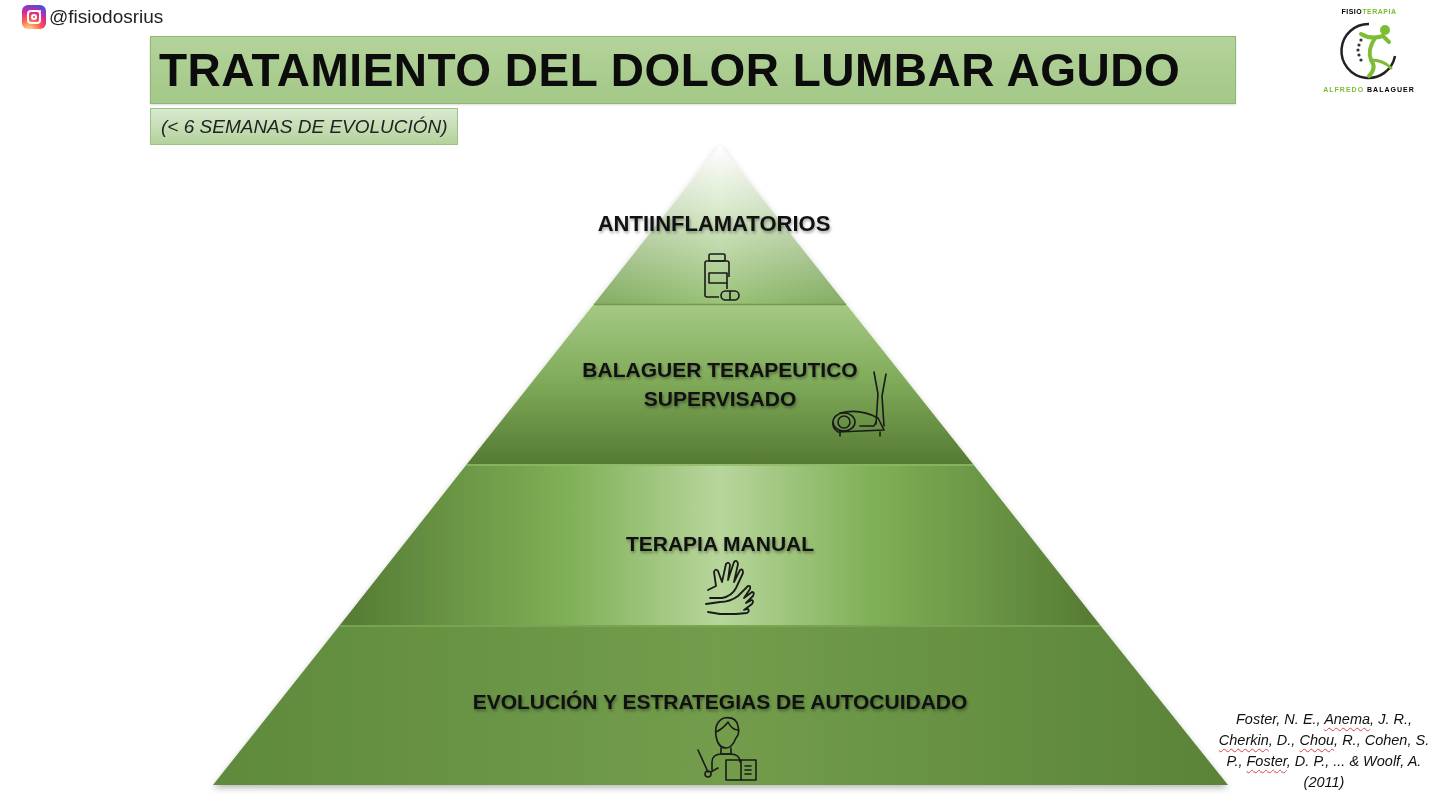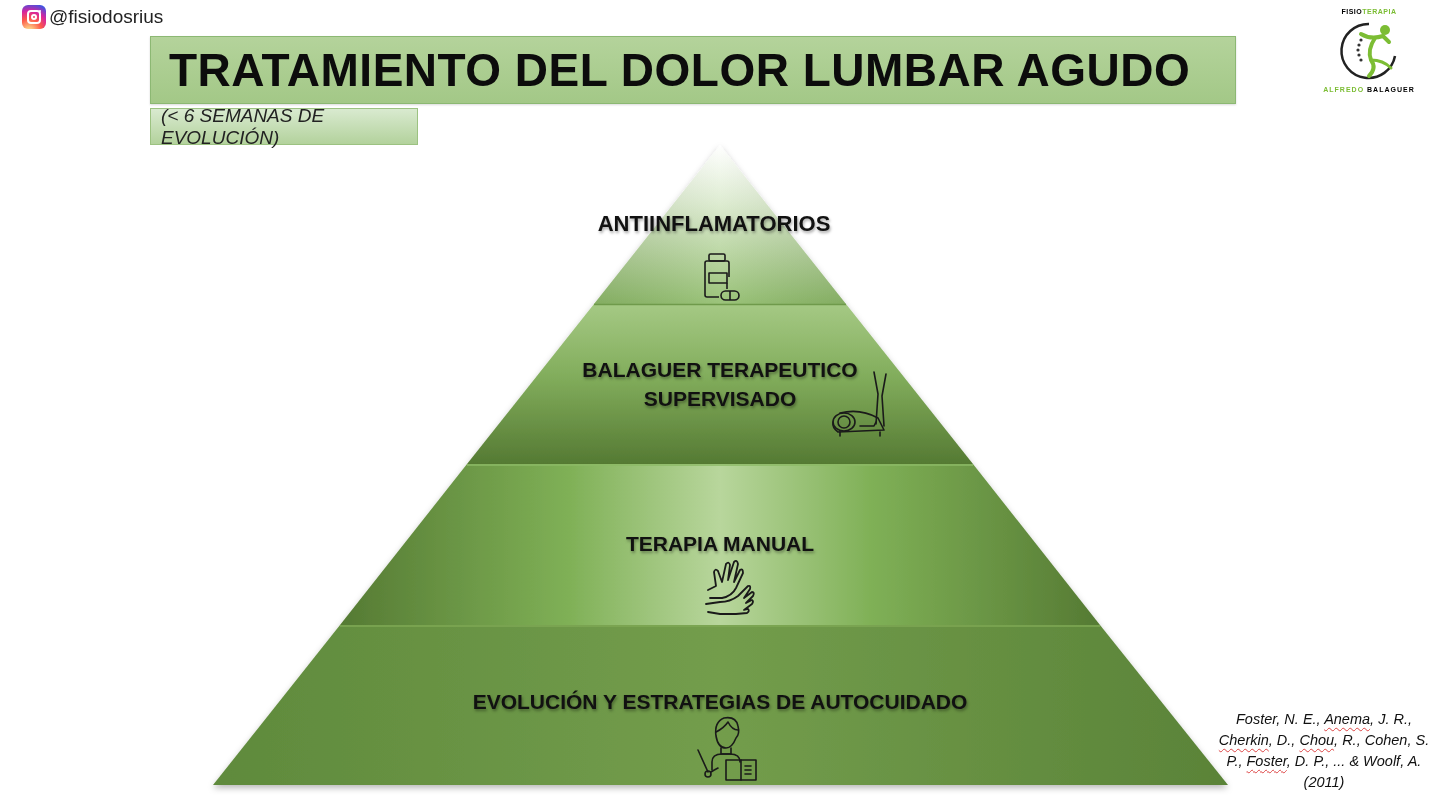--- a/index.html
+++ b/index.html
@@ -10,24 +10,24 @@
   .ig-icon { width:24px; height:24px; border-radius:6px;
     background: radial-gradient(circle at 30% 110%, #fdf497 0%, #fd5949 40%, #d6249f 65%, #285AEB 95%);
     position:relative; }
   .ig-icon::before { content:""; position:absolute; left:5px; top:5px; width:14px; height:14px; border:2px solid #fff; border-radius:4px; box-sizing:border-box; }
   .ig-icon::after { content:""; position:absolute; left:9px; top:9px; width:6px; height:6px; border:2px solid #fff; border-radius:50%; box-sizing:border-box; }
   .ig-dot { position:absolute; right:5px; top:5px; width:2px; height:2px; background:#fff; border-radius:50%; z-index:2; }
   .ig-handle { font-family:"Liberation Sans", sans-serif; font-size:19px; color:#222; }
 
   .title-box { position:absolute; left:150px; top:36px; width:1086px; height:68px;
     background:linear-gradient(#b4d39b, #a3c887); border:1px solid #8cb873;
-    box-shadow: 0 1px 2px rgba(0,0,0,0.15); display:flex; align-items:center; padding-left:18px; }
+    box-shadow: 0 1px 2px rgba(0,0,0,0.15); display:flex; align-items:center; padding-left:8px; }
   .title-text { font-family:"Liberation Sans", sans-serif; font-weight:bold; font-size:46px; letter-spacing:0.5px; color:#0c0c0c; white-space:nowrap; }
 
-  .sub-box { position:absolute; left:150px; top:108px; width:268px; height:37px;
+  .sub-box { position:absolute; left:150px; top:108px; width:308px; height:37px;
     background:linear-gradient(#d9ead0, #b3d29c); border:1px solid #9cc281;
     display:flex; align-items:center; padding-left:10px; }
   .sub-text { font-family:"Liberation Sans", sans-serif; font-style:italic; font-size:19px; color:#222; }
 
   .logo { position:absolute; left:1316px; top:8px; width:106px; height:90px; }
   .logo-top { position:absolute; top:0; left:0; width:100%; text-align:center; font-size:7px; font-weight:bold; letter-spacing:0.5px; }
   .logo-top .g { color:#7cbd34; }
   .logo-bottom { position:absolute; top:78px; left:0; width:100%; text-align:center; font-size:7px; font-weight:bold; letter-spacing:1px; }
   .logo-bottom .g { color:#7cbd34; }
   .logo svg { position:absolute; left:23px; top:12px; }

